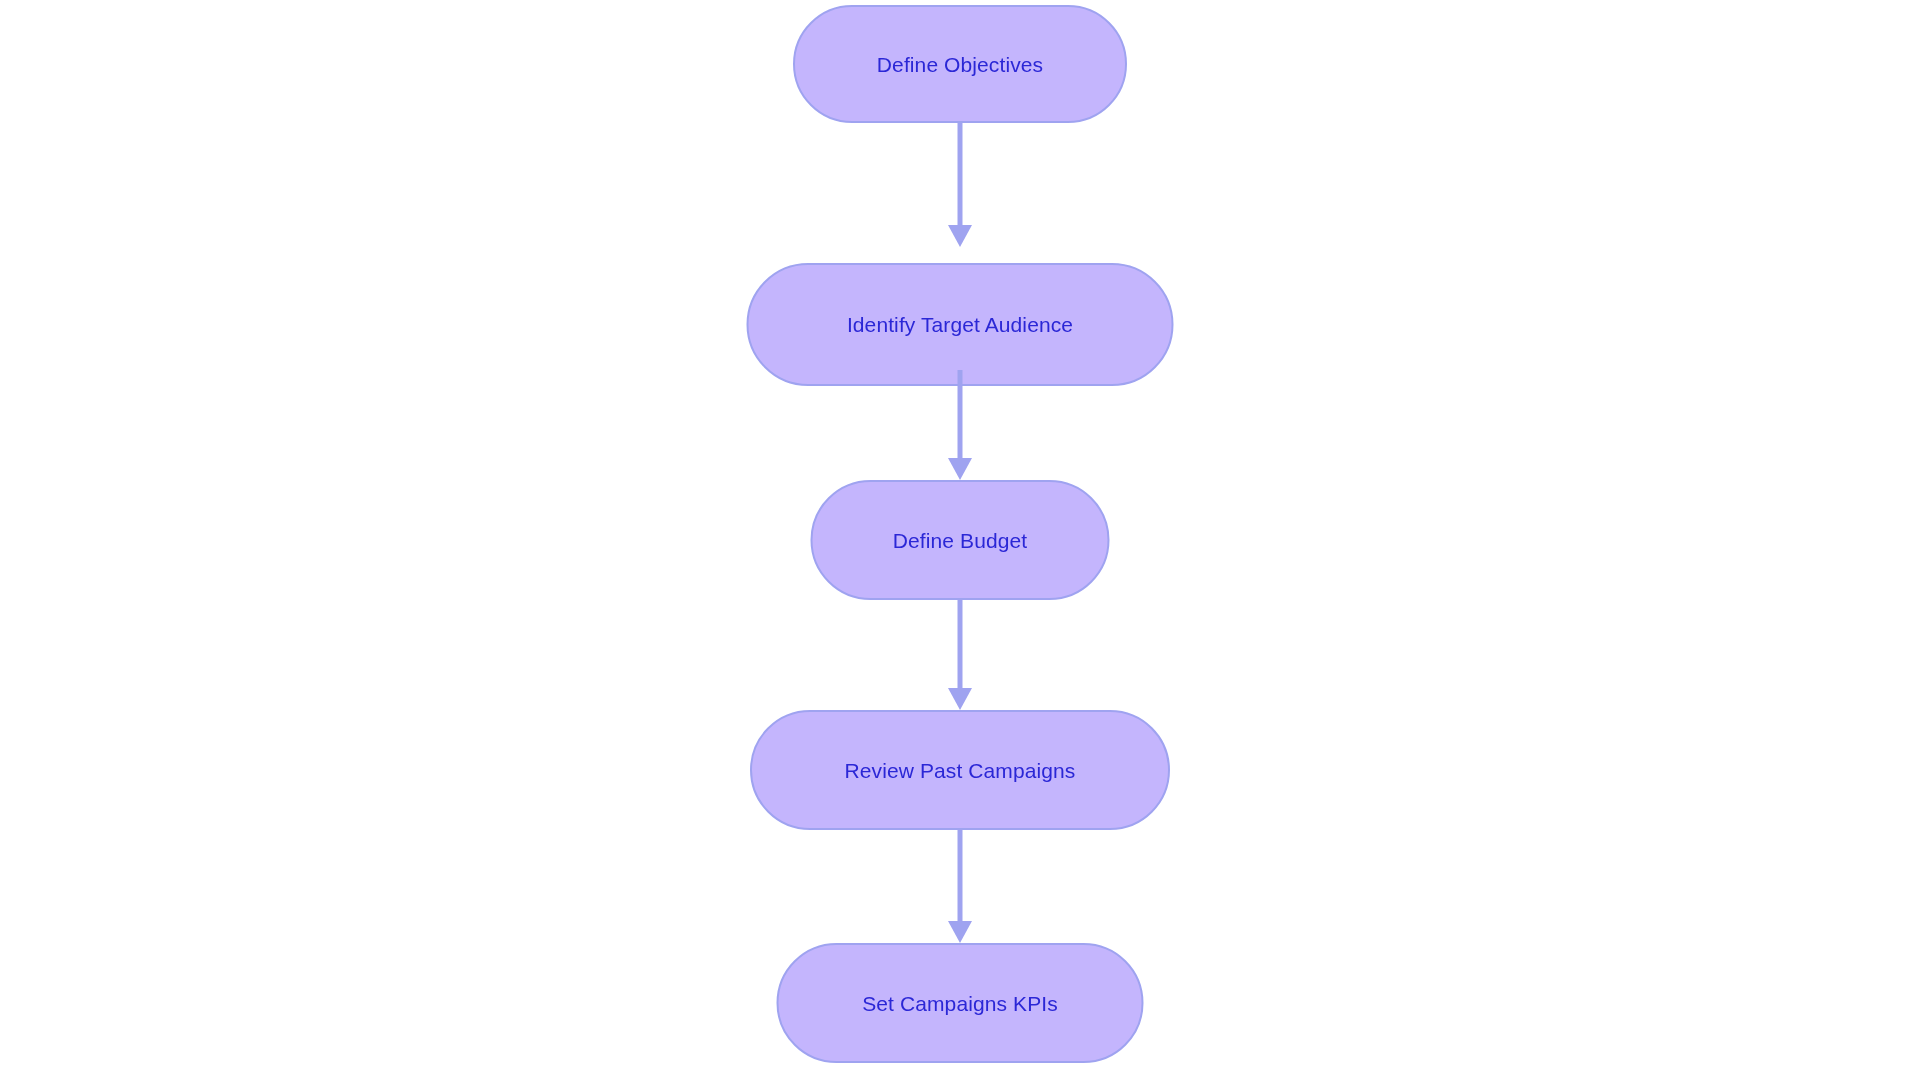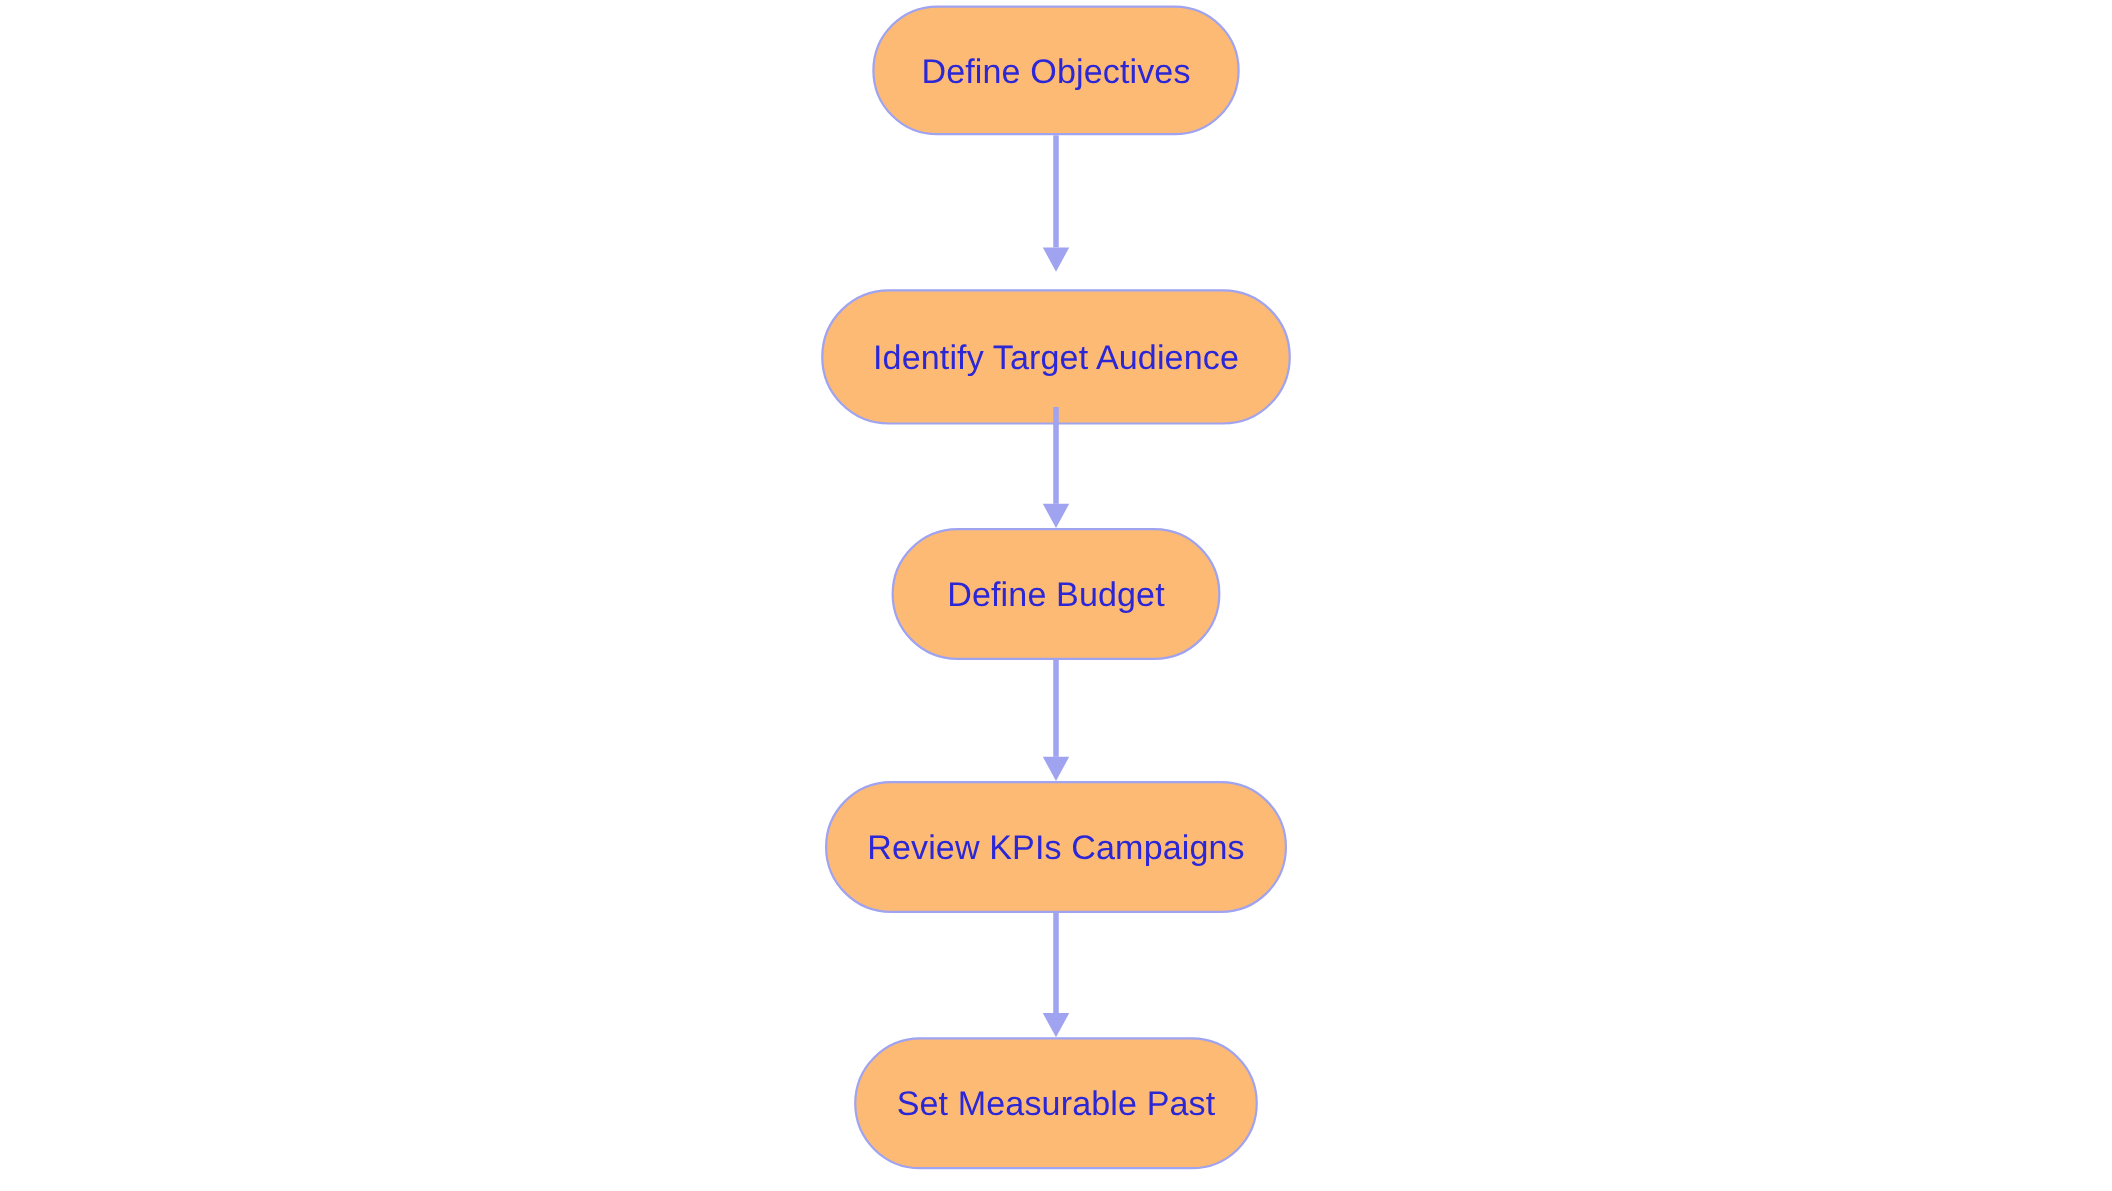--- a/index.html
+++ b/index.html
@@ -23,25 +23,25 @@
 
   
   .flow-node {
     position: absolute;
     left: 50%;
     transform: translateX(-50%);
     box-sizing: border-box;
     display: flex;
     align-items: center;
     justify-content: center;
-    background: #fdba74;
+    background: #c4b5fd;
     border: 2px solid #9fa3f0;
     border-radius: 999px;
     color: #2b27d6;
-    font-size: 31px;
+    font-size: 21px;
     font-weight: 400;
     letter-spacing: 0.1px;
     white-space: nowrap;
     line-height: 1;
   }
 
   .flow-node-label {
     color: #2b27d6;
     pointer-events: none;
   }
@@ -118,25 +118,25 @@
   <div class="flow-node" id="node-2">
     <span class="flow-node-label">Define Budget</span>
   </div>
 
   <div class="flow-connector" id="connector-2">
     <div class="stem"></div>
     <div class="arrowhead"></div>
   </div>
 
   <div class="flow-node" id="node-3">
-    <span class="flow-node-label">Review KPIs Campaigns</span>
+    <span class="flow-node-label">Review Past Campaigns</span>
   </div>
 
   <div class="flow-connector" id="connector-3">
     <div class="stem"></div>
     <div class="arrowhead"></div>
   </div>
 
   <div class="flow-node" id="node-4">
-    <span class="flow-node-label">Set Measurable Past</span>
+    <span class="flow-node-label">Set Campaigns KPIs</span>
   </div>
 
 </div>
 
 </body></html>

